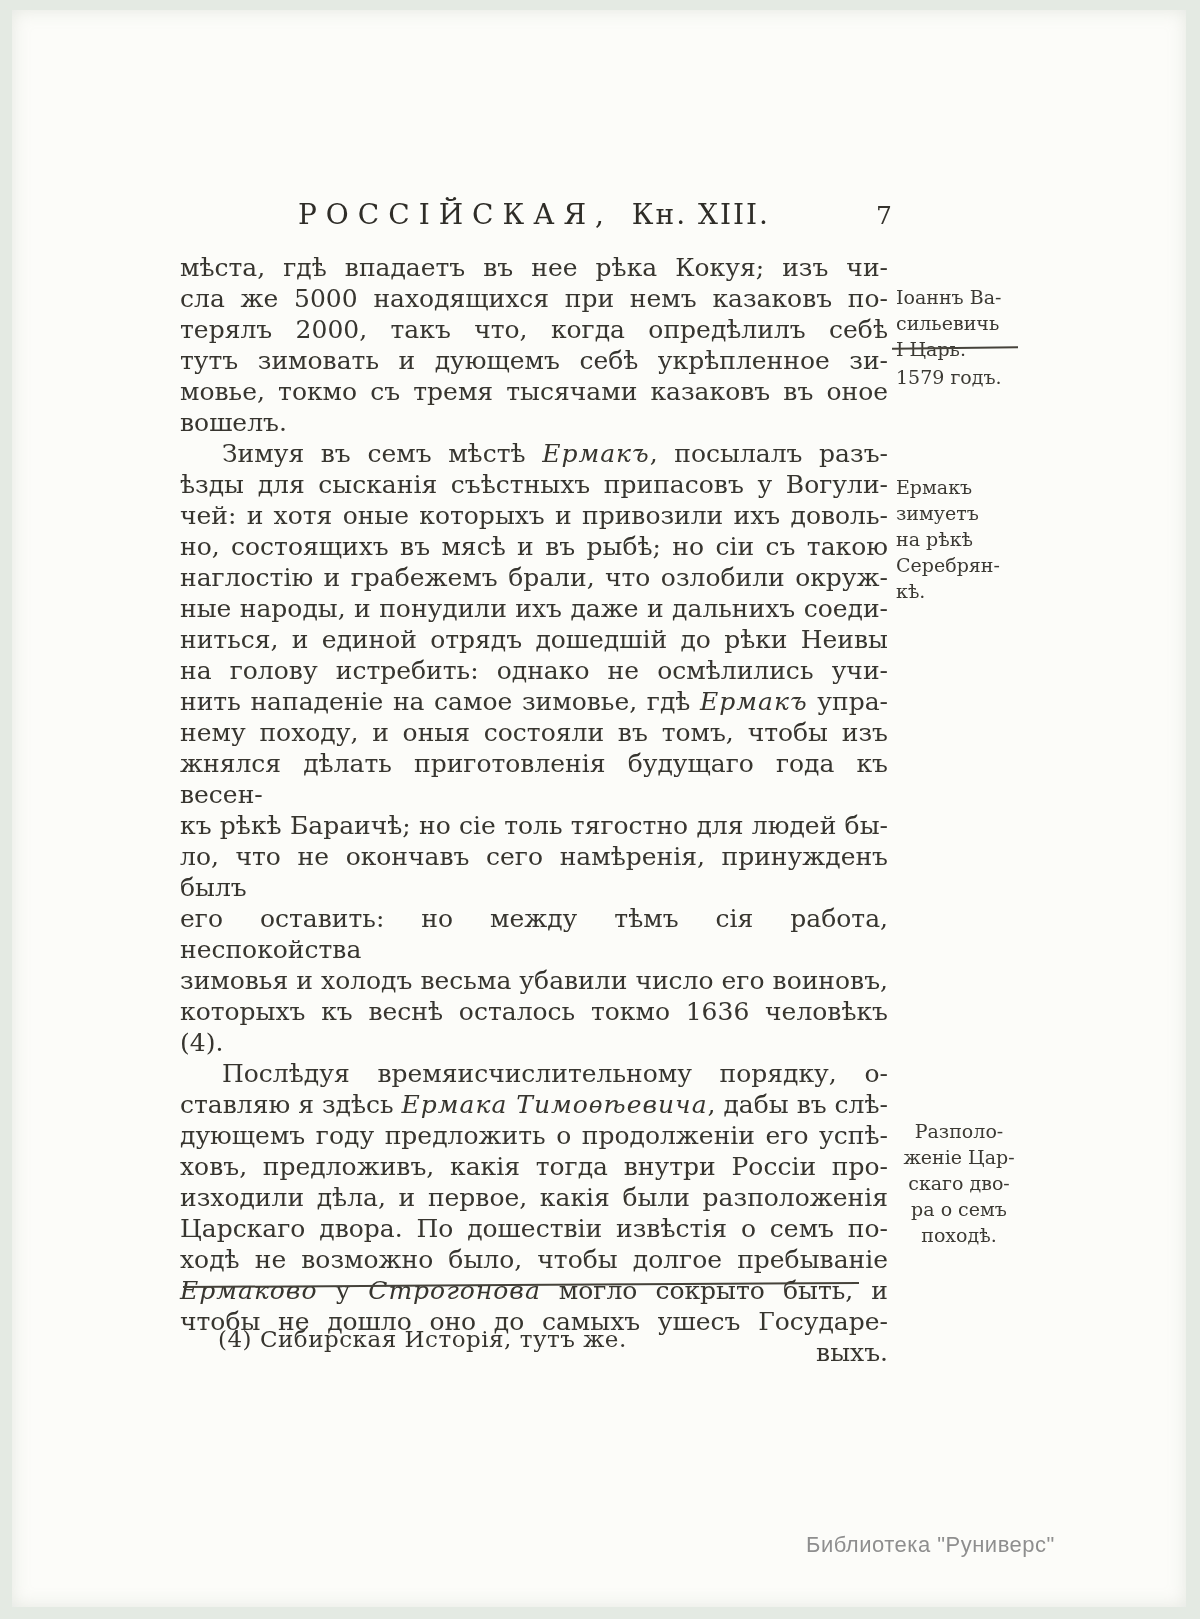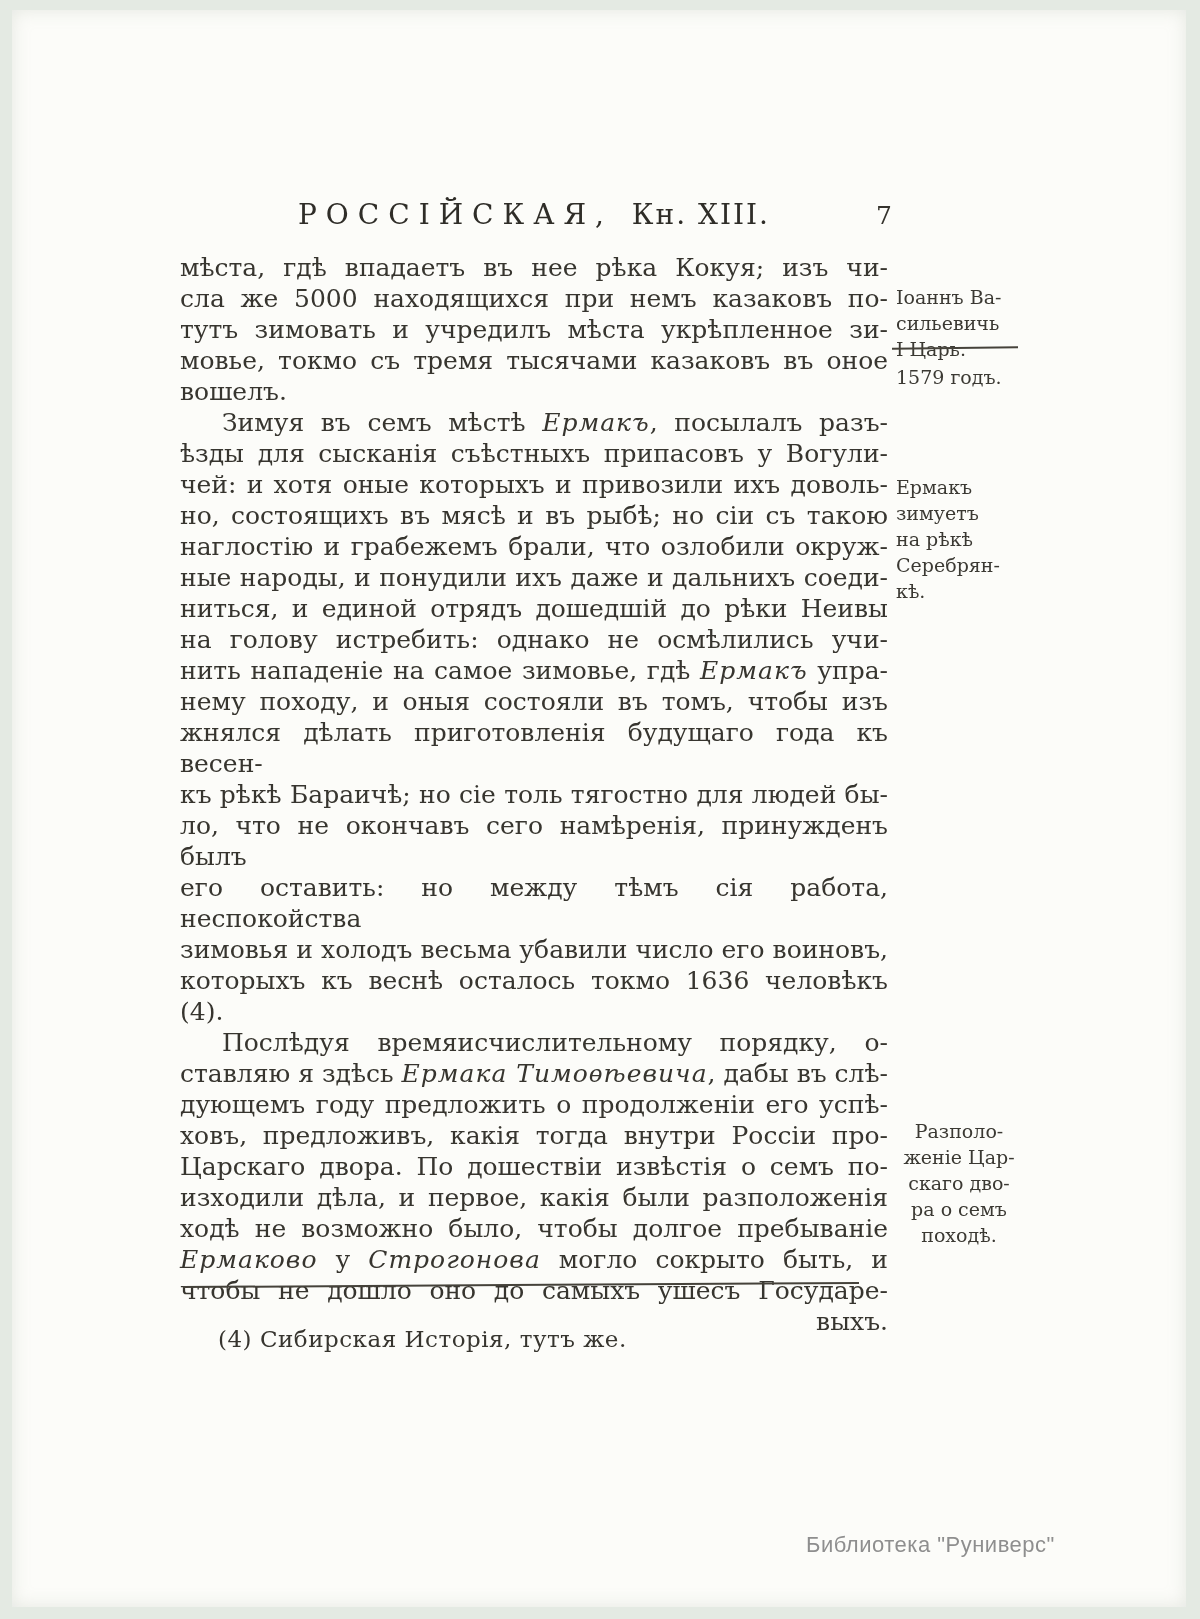--- a/index.html
+++ b/index.html
@@ -93,21 +93,22 @@
     <span class="title-main">РОССІЙСКАЯ,</span>
     <span class="title-sub">Кн. XIII.</span>
   </div>
 
   <div class="page-num">7</div>
 
   <div class="text-block">
       <div class="paragraph">
         <div class="line"><span>мѣста, гдѣ впадаетъ въ нее рѣка Кокуя; изъ чи-</span></div>
         <div class="line"><span>сла же 5000 находящихся при немъ казаковъ по-</span></div>
-        <div class="line"><span>тутъ зимовать и учредилъ мѣста укрѣпленное зи-</span></div>
+        <div class="line"><span>терялъ 2000, такъ что, когда опредѣлилъ себѣ</span></div>
+        <div class="line"><span>тутъ зимовать и дующемъ себѣ укрѣпленное зи-</span></div>
         <div class="line"><span>мовье, токмо съ тремя тысячами казаковъ въ оное</span></div>
         <div class="line last left"><span>вошелъ.</span></div>
       </div>
       <div class="paragraph">
         <div class="line indent"><span>Зимуя въ семъ мѣстѣ </span><span class="ital">Ермакъ</span><span>, посылалъ разъ-</span></div>
         <div class="line"><span>ѣзды для сысканія съѣстныхъ припасовъ у Вогули-</span></div>
         <div class="line"><span>чей: и хотя оные которыхъ и привозили ихъ доволь-</span></div>
         <div class="line"><span>но, состоящихъ въ мясѣ и въ рыбѣ; но сіи съ такою</span></div>
         <div class="line"><span>наглостію и грабежемъ брали, что озлобили окруж-</span></div>
         <div class="line"><span>ные народы, и понудили ихъ даже и дальнихъ соеди-</span></div>
@@ -120,22 +121,22 @@
         <div class="line"><span>ло, что не окончавъ сего намѣренія, принужденъ былъ</span></div>
         <div class="line"><span>его оставить: но между тѣмъ сія работа, неспокойства</span></div>
         <div class="line"><span>зимовья и холодъ весьма убавили число его воиновъ,</span></div>
         <div class="line last left"><span>которыхъ къ веснѣ осталось токмо 1636 человѣкъ (4).</span></div>
       </div>
       <div class="paragraph">
         <div class="line indent"><span>Послѣдуя времяисчислительному порядку, о-</span></div>
         <div class="line"><span>ставляю я здѣсь </span><span class="ital">Ермака Тимоѳѣевича</span><span>, дабы въ слѣ-</span></div>
         <div class="line"><span>дующемъ году предложить о продолженіи его успѣ-</span></div>
         <div class="line"><span>ховъ, предложивъ, какія тогда внутри Россіи про-</span></div>
+        <div class="line"><span>изходили дѣла, и первое, какія были разположенія</span></div>
         <div class="line"><span>Царскаго двора. По дошествіи извѣстія о семъ по-</span></div>
-        <div class="line"><span>изходили дѣла, и первое, какія были разположенія</span></div>
         <div class="line"><span>ходѣ не возможно было, чтобы долгое пребываніе</span></div>
         <div class="line"><span class="ital">Ермаково</span><span> у </span><span class="ital">Строгонова</span><span> могло сокрыто быть, и</span></div>
         <div class="line"><span>чтобы не дошло оно до самыхъ ушесъ Государе-</span></div>
         <div class="line last right"><span>выхъ.</span></div>
       </div>
     </div>
 
   <div class="margin-note note-0">
     <span class="note-text">Іоаннъ Ва-
 сильевичь

